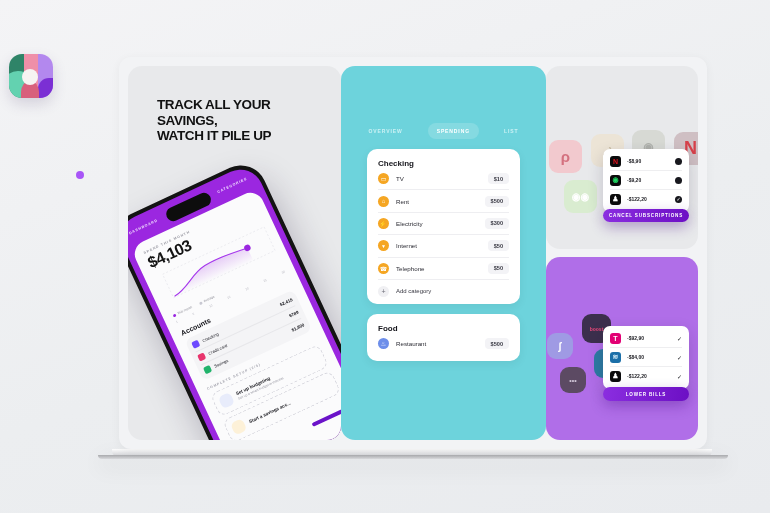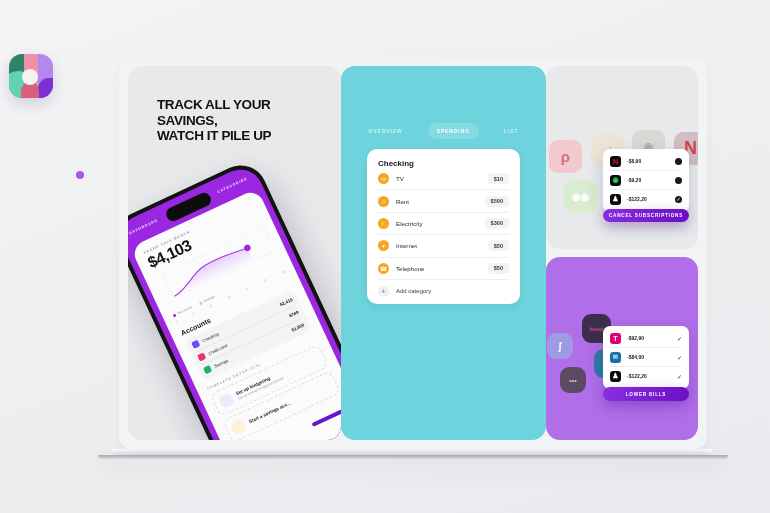--- a/index.html
+++ b/index.html
@@ -344,20 +344,28 @@
         <span class="bc-ico" style="background:#f5a623">☎</span>
         <span class="bc-name">Telephone</span>
         <span class="bc-val">$50</span>
       </div>
       <div class="bc-add">
         <span class="plus">+</span>
         <span class="lbl">Add category</span>
       </div>
     </div>
 
+    <div class="budget-card">
+      <div class="bc-title">Food</div>
+      <div class="bc-row">
+        <span class="bc-ico" style="background:#6d8eea">♨</span>
+        <span class="bc-name">Restaurant</span>
+        <span class="bc-val">$500</span>
+      </div>
+    </div>
   </div>
 
   <div id="right-col">
 
     <div class="panel" id="panel-subs">
 
       <div class="app-grid">
         <div class="app-ico" style="left:3px;top:74px;width:33px;height:33px;background:#f2c9ce;color:#d4717f;font-size:15px">ρ</div>
         <div class="app-ico" style="left:45px;top:68px;width:33px;height:33px;background:#ece4d6;color:#c9bda4;font-size:11px">⁎)</div>
         <div class="app-ico" style="left:86px;top:64px;width:33px;height:33px;background:#d7d9d4;color:#aeb0ab;font-size:12px">◉</div>

